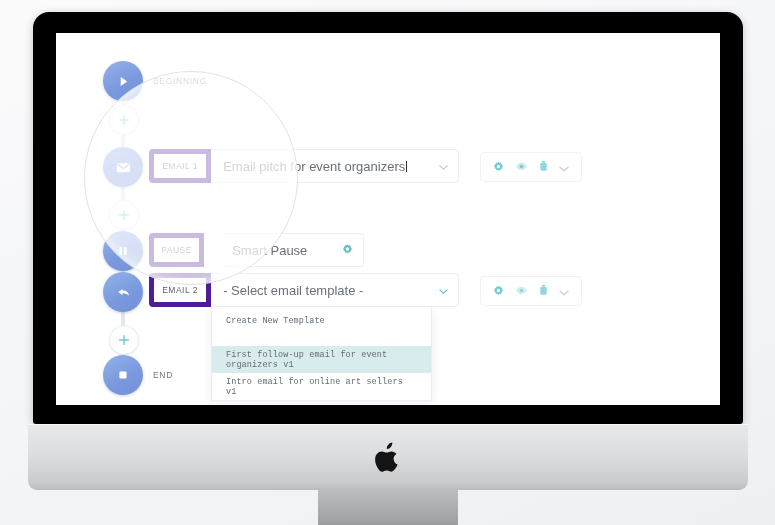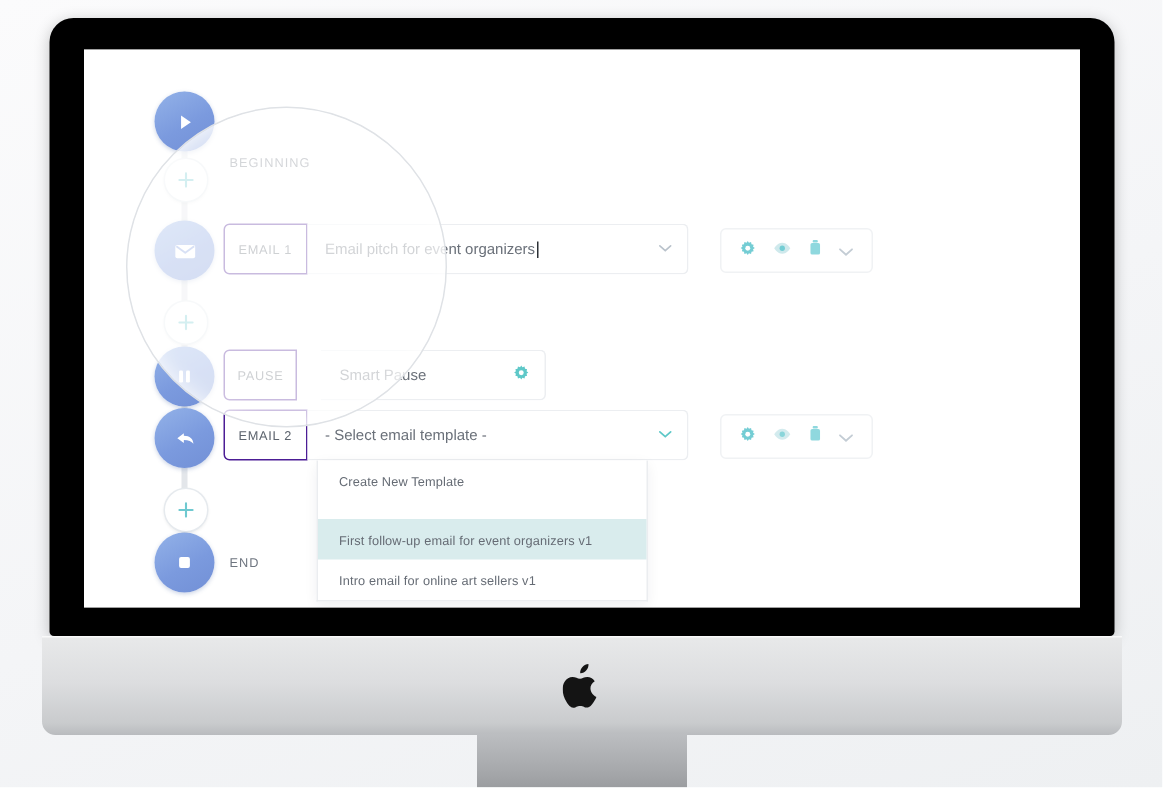--- a/index.html
+++ b/index.html
@@ -129,38 +129,38 @@
   
   .row {
     position: absolute;
     display: flex;
     align-items: stretch;
     height: 34px;
   }
   .row-tag {
     width: 58px;
     background: #ffffff;
-    border: 1px solid #4c1d95;
+    border: 5px solid #4c1d95;
     border-radius: 4px 0 0 4px;
     display: flex;
     align-items: center;
     justify-content: center;
     font-size: 8.5px;
     letter-spacing: 0.5px;
     color: #5d646e;
   }
   .row-field {
     background: #ffffff;
     border: 1px solid #eceef1;
     border-left: none;
     border-radius: 0 4px 4px 0;
     display: flex;
     align-items: center;
     padding: 0 10px 0 12px;
-    font-size: 10px;
+    font-size: 13px;
     color: #6a7079;
     position: relative;
   }
   .row-field .chev {
     position: absolute;
     right: 10px;
     top: 50%;
     transform: translateY(-50%);
   }
   .caret {
@@ -293,21 +293,21 @@
         </span>
       </div>
       <div class="node" style="top:322px;">
         <span>
           <svg width="14" height="14" viewBox="0 0 14 14">
               <rect x="3.4" y="3.4" width="7.2" height="7.2" rx="1.3" fill="#fff"></rect>
             </svg>
         </span>
       </div>
 
-      <div class="node-label" style="left:97px; top:43px;margin-top:27px;">BEGINNING</div>
+      <div class="node-label" style="left:97px; top:43px;">BEGINNING</div>
       <div class="node-label" style="left:97px; top:337px;">END</div>
 
       <div class="row" style="left:93px; top:116px; width:310px;">
         <div class="row-tag">EMAIL 1</div>
         <div class="row-field" style="width:250px;">
           <span>Email pitch for event organizers</span>
             <span class="caret"></span>
           <span class="chev">
             <svg width="9" height="6" viewBox="0 0 10 6">
                 <path d="M1 1.2 L5 4.8 L9 1.2" stroke="#b9c2cb" stroke-width="1.2" fill="none" stroke-linecap="round"></path>
@@ -386,21 +386,21 @@
             <rect x="3.4" y="0.9" width="4.2" height="2" rx="0.8" fill="#8fd8de"></rect>
           </svg>
         </span>
         <span>
           <svg width="10" height="6" viewBox="0 0 10 6">
               <path d="M1 1.2 L5 4.8 L9 1.2" stroke="#c3ccd4" stroke-width="1.2" fill="none" stroke-linecap="round"></path>
             </svg>
         </span>
       </div>
 
-      <div class="dropdown" style="left:155px; top:274px; width:219px;">
+      <div class="dropdown" style="left:155px; top:274px; width:219px;font-family:Liberation Mono, monospace;">
         <div class="dd-item">Create New Template</div>
         <div class="dd-item sel">First follow-up email for event organizers v1</div>
         <div class="dd-item">Intro email for online art sellers v1</div>
       </div>
 
       <div class="lens">
         <div class="lens-wash"></div>
       </div>
 
     </div>

